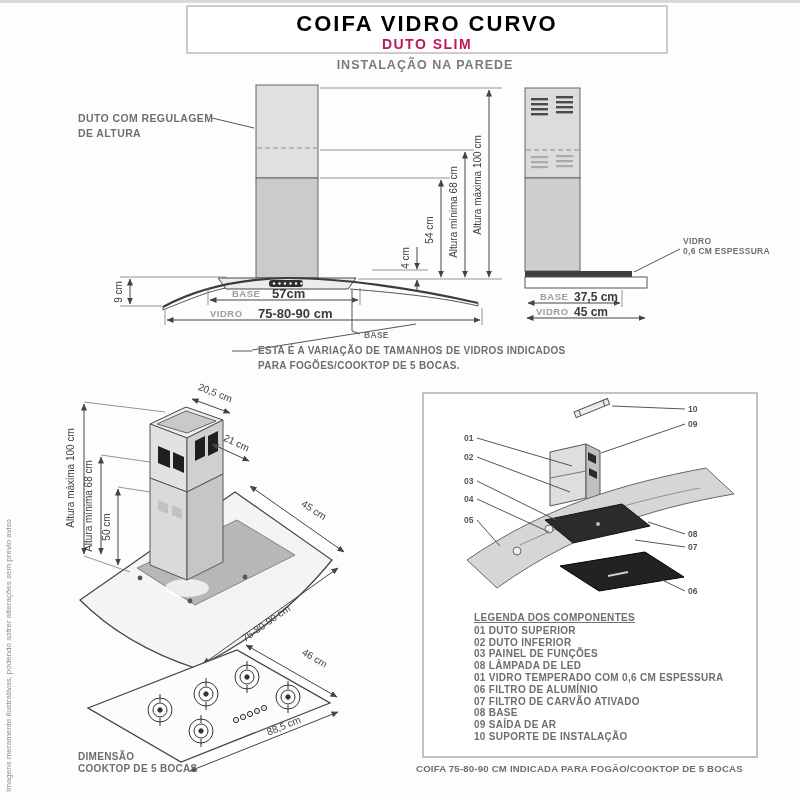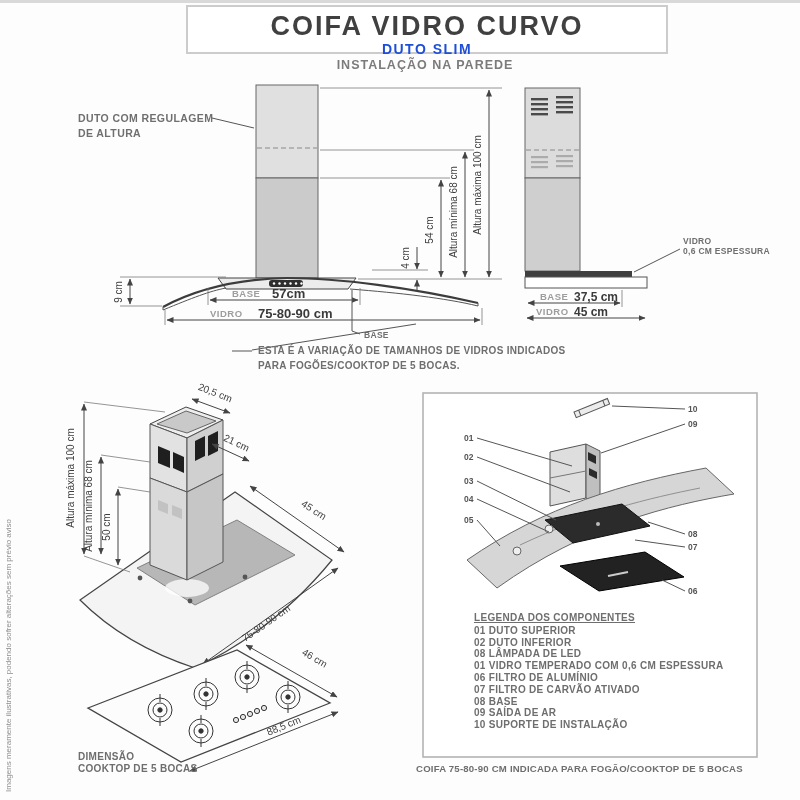--- a/index.html
+++ b/index.html
@@ -1,22 +1,22 @@
 <!DOCTYPE html>
 <html><head>
 <meta charset="utf-8">
 <style>
   html,body{margin:0;padding:0;}
   body{width:800px;height:800px;position:relative;background:#fdfdfd;
        font-family:"Liberation Sans",sans-serif;overflow:hidden;}
   .topband{position:absolute;left:0;top:0;width:800px;height:3px;background:#d9d9d9;}
   .titlebox{position:absolute;left:186px;top:5px;width:478px;height:45px;
             background:#fff;border:2px solid #cccccc;text-align:center;}
-  .title{font-size:27px;font-weight:bold;color:#404040;letter-spacing:2px;margin-top:4px;}
-  .subtitle{font-size:14px;font-weight:bold;color:#1d4ed8;letter-spacing:1.5px;margin-top:-1px;}
+  .title{font-size:22px;font-weight:bold;color:#000000;letter-spacing:2px;margin-top:4px;}
+  .subtitle{font-size:14px;font-weight:bold;color:#be185d;letter-spacing:1.5px;margin-top:-1px;}
   .instruction{position:absolute;left:186px;top:58px;width:478px;text-align:center;
                font-size:12.5px;font-weight:bold;color:#7b7b7b;letter-spacing:1px;}
   .sidenote{position:absolute;left:4px;top:792px;width:300px;font-size:8px;color:#8f8f8f;
             transform:rotate(-90deg);transform-origin:0 0;white-space:nowrap;}
   svg{position:absolute;left:0;top:0;}
   .legend{position:absolute;left:474px;top:612px;width:275px;color:#6e6e6e;
           font-size:10px;font-weight:bold;letter-spacing:.3px;line-height:11.8px;}
   .legend .hd{text-decoration:underline;margin-bottom:1px;}
   .footcap{position:absolute;left:416px;top:763px;width:350px;font-size:9.6px;
            font-weight:bold;color:#6e6e6e;letter-spacing:.2px;}
@@ -324,20 +324,21 @@
     <text x="688" y="537" class="callout">08</text>
     <text x="688" y="427" class="callout">09</text>
     <text x="688" y="412" class="callout">10</text>
   </g>
 </svg>
 
 <div class="legend">
   <div class="hd">LEGENDA DOS COMPONENTES</div>
   <div>01 DUTO SUPERIOR</div>
   <div>02 DUTO INFERIOR</div>
+  <div>03 PAINEL DE FUNÇÕES</div>
   <div>08 LÂMPADA DE LED</div>
   <div>01 VIDRO TEMPERADO COM 0,6 CM ESPESSURA</div>
   <div>06 FILTRO DE ALUMÍNIO</div>
   <div>07 FILTRO DE CARVÃO ATIVADO</div>
   <div>08 BASE</div>
   <div>09 SAÍDA DE AR</div>
   <div>10 SUPORTE DE INSTALAÇÃO</div>
 </div>
 
 <div class="footcap">COIFA 75-80-90 CM INDICADA PARA FOGÃO/COOKTOP DE 5 BOCAS</div>

